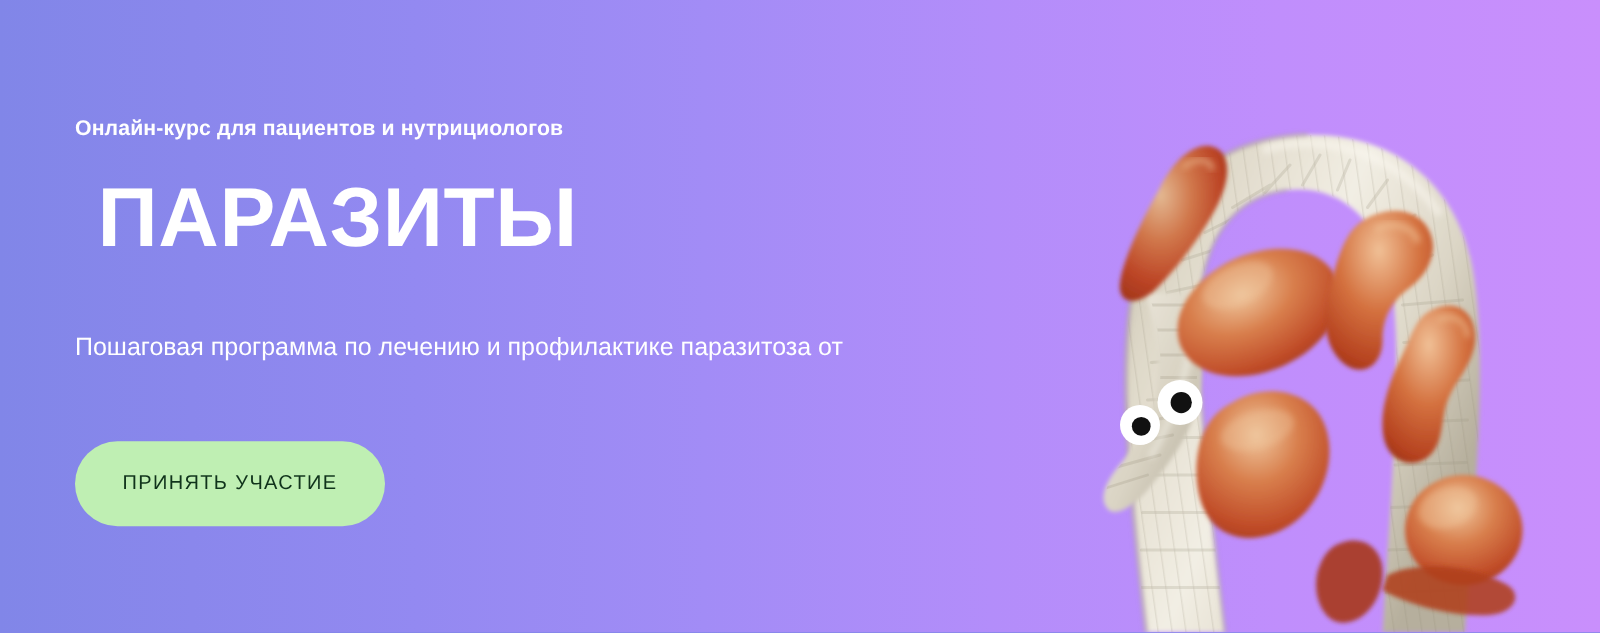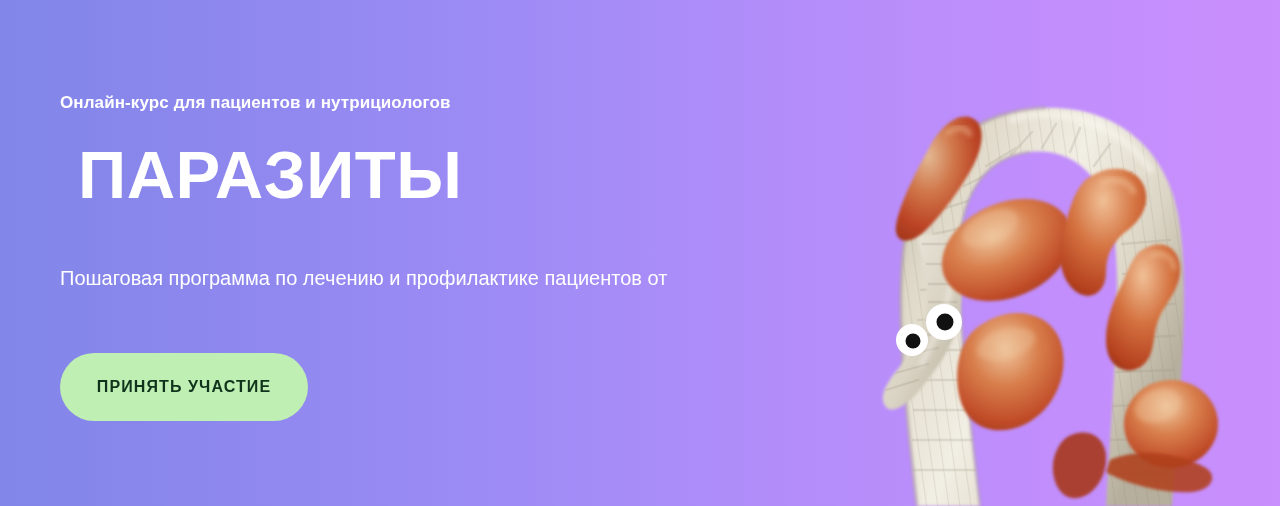--- a/index.html
+++ b/index.html
@@ -81,21 +81,21 @@
     left: 0;
     top: 353px;
     width: 248px;
     height: 68px;
     border: none;
     border-radius: 34px;
     background: #BFEFB3;
     color: #10331B;
     font-family: "Liberation Sans", sans-serif;
     font-size: 16px;
-    font-weight: 700;
+    font-weight: 400;
     letter-spacing: 1.1px;
     cursor: pointer;
     display: flex;
     align-items: center;
     justify-content: center;
   }
 
   
   .illustration {
     position: absolute;
@@ -112,21 +112,21 @@
 
 <div id="hero">
 
   <div class="content">
 
     <div class="eyebrow">Онлайн-курс для пациентов и нутрициологов</div>
 
     <h1 class="headline">ПАРАЗИТЫ</h1>
 
     <div class="subtitle">
-      <span class="line">Пошаговая программа по лечению и профилактике пациентов от</span>
+      <span class="line">Пошаговая программа по лечению и профилактике паразитоза от</span>
     </div>
 
     <button class="cta-button">ПРИНЯТЬ УЧАСТИЕ</button>
   </div>
 
   <div class="illustration">
     <svg viewBox="0 0 420 506" xmlns="http://www.w3.org/2000/svg" aria-hidden="true">
       <defs>
 
         <linearGradient id="wormGrad" x1="0" y1="0" x2="1" y2="0.6">

